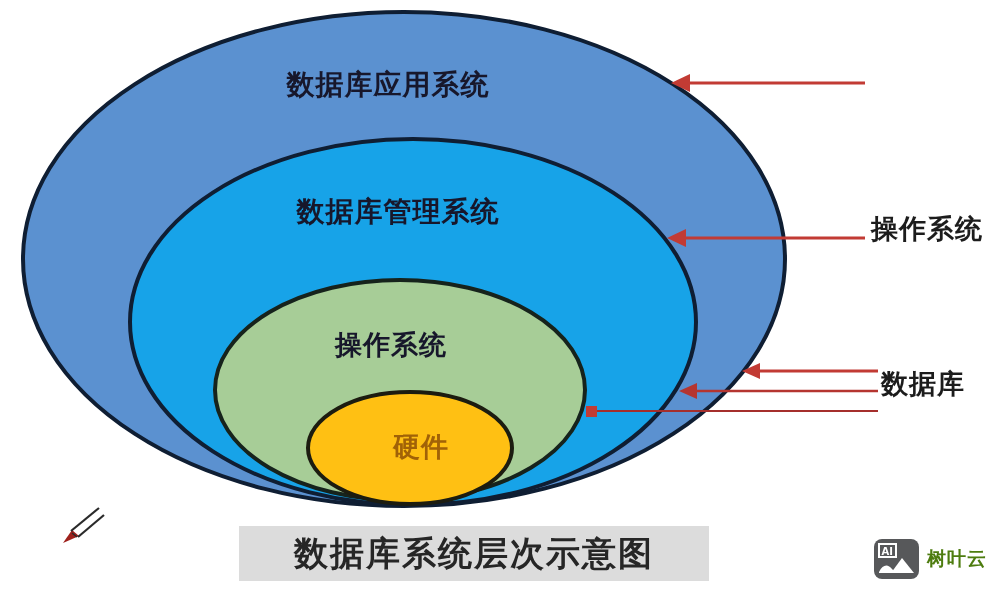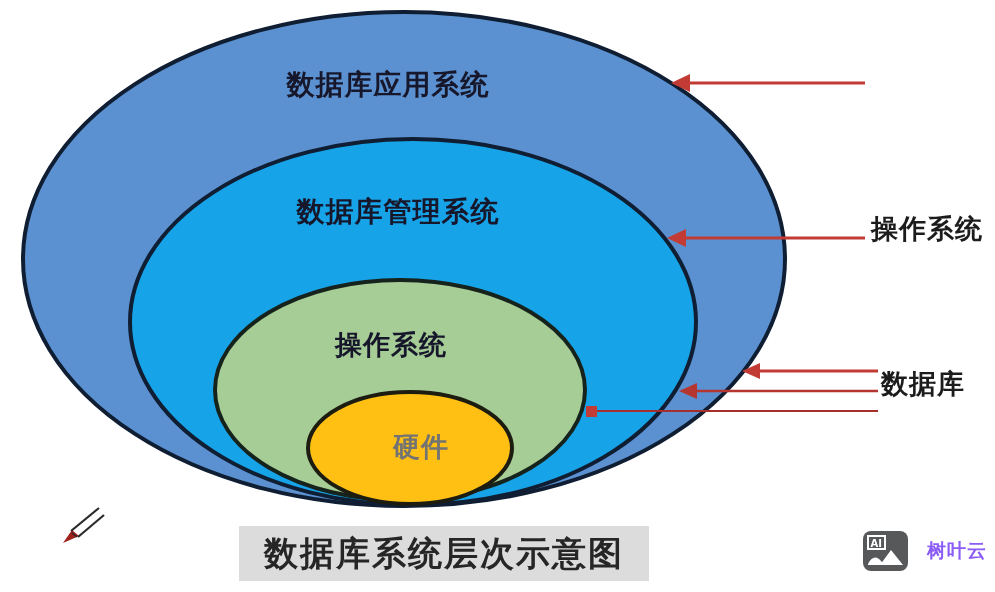--- a/index.html
+++ b/index.html
@@ -17,65 +17,65 @@
     position: absolute;
     color: #17172b;
     font-weight: 600;
     white-space: nowrap;
     letter-spacing: 1px;
   }
   .label.centered { transform: translate(-50%, -50%); }
   .layer-label-1 { font-size: 28px; }
   .layer-label-2 { font-size: 28px; }
   .layer-label-3 { font-size: 27px; }
-  .layer-label-4 { font-size: 27px; color: #737373; }
+  .layer-label-4 { font-size: 27px; color: #a16207; }
   .annotation {
     position: absolute;
     color: #1c1c1c;
     font-weight: 600;
     font-size: 27px;
     letter-spacing: 1px;
     white-space: nowrap;
   }
   .annotation .line { display: block; }
   .ann-end-user { left: 868px; top: 68px; }
   .ann-pro-user { left: 871px; top: 211px; line-height: 35px; }
   .ann-dba { left: 881px; top: 364px; line-height: 40px; }
   .caption-box {
     position: absolute;
     left: 239px;
     top: 526px;
-    width: 410px;
+    width: 470px;
     height: 55px;
     background: #dcdcdc;
     display: flex;
     align-items: center;
     justify-content: center;
     text-align: right;
   }
   .caption-text {
     font-size: 34px;
     font-weight: 600;
     color: #262626;
     letter-spacing: 2px;
     white-space: nowrap;
   }
   .pencil { position: absolute; left: 58px; top: 503px; }
   .watermark {
     position: absolute;
     right: 8px;
-    bottom: 20px;
+    bottom: 12px;
     display: flex;
     align-items: center;
-    gap: 18px;
+    gap: 7px;
   }
   .watermark-text {
     font-size: 19px;
     font-weight: 700;
-    color: #8b5cf6;
+    color: #4d7c0f;
     letter-spacing: 1px;
   }
 </style>
 </head>
 <body>
 
 <div class="canvas">
 
   <svg class="figure-svg" width="995" height="592" viewBox="0 0 995 592">
 

